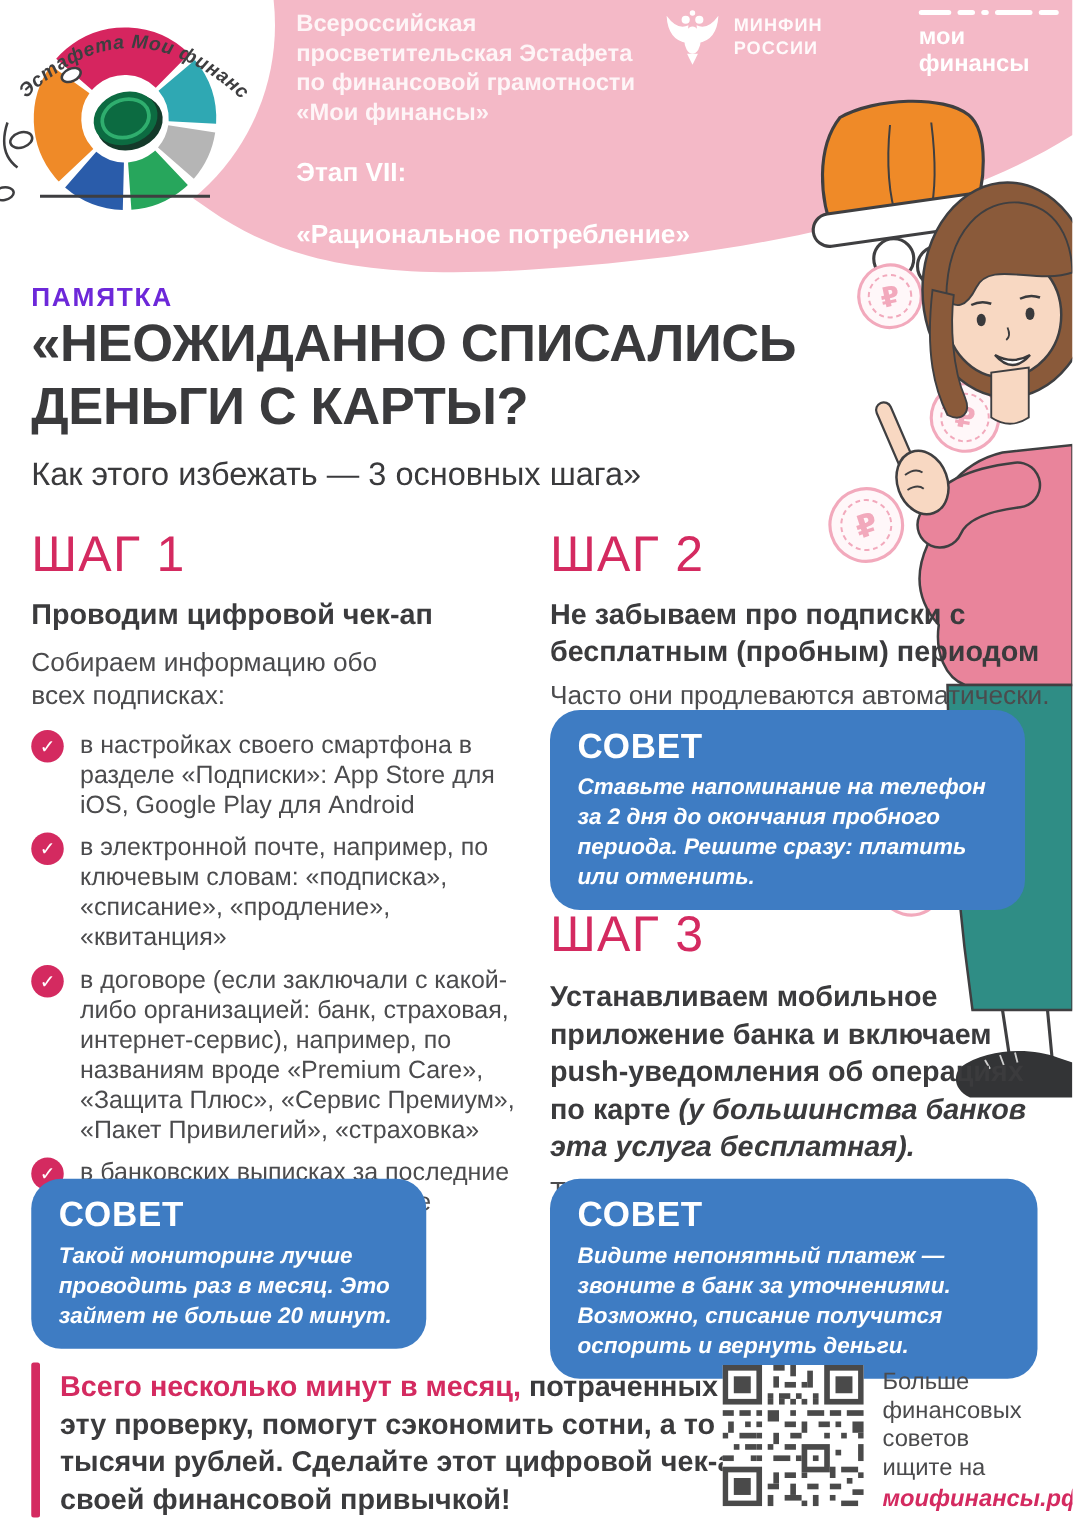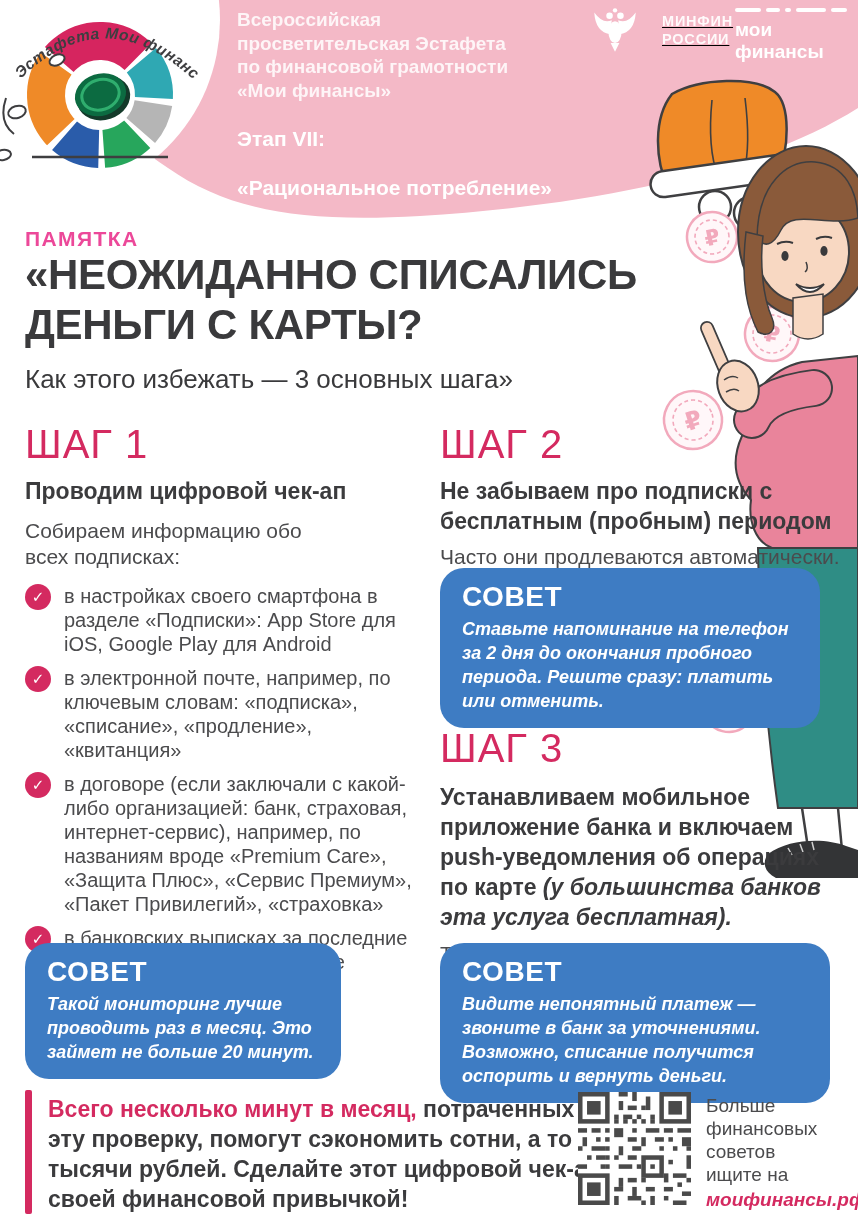--- a/index.html
+++ b/index.html
@@ -7,32 +7,32 @@
   .page{position:relative;width:858px;height:1215px;background:#fff;overflow:hidden;}
 
   
   .header-svg{position:absolute;left:0;top:0;}
   .relay{position:absolute;left:237px;top:8px;width:280px;
          font-size:19px;line-height:23.5px;font-weight:600;color:rgba(255,255,255,.85);}
   .relay span{display:block;}
   .stage{position:absolute;left:237px;top:103px;width:420px;
          font-size:21px;line-height:27px;font-weight:800;color:#ffffff;}
   .stage span{display:block;margin-top:22px;}
-  .minfin{position:absolute;left:593px;top:6px;display:flex;align-items:center;gap:25px;text-decoration:underline;}
+  .minfin{position:absolute;left:532px;top:6px;display:flex;align-items:center;gap:11px;}
   .minfin .txt{font-size:14.5px;line-height:18px;font-weight:700;letter-spacing:.8px;
                color:rgba(255,255,255,.92);}
   .minfin .txt span{display:block;}
   .brand{position:absolute;left:735px;top:8px;width:120px;}
   .brand .dashes{display:flex;gap:5px;margin-bottom:7px;}
   .brand .dashes i{height:4px;border-radius:2px;background:#fff;display:block;}
   .brand .word{font-size:19px;font-weight:800;color:#fff;}
 
   
   .kicker{position:absolute;left:25px;top:227px;font-size:21px;font-weight:600;
-          letter-spacing:1.4px;color:#ec4899;}
+          letter-spacing:1.4px;color:#6d28d9;}
   .title{position:absolute;left:25px;top:250px;width:790px;font-size:42px;line-height:50px;
          font-weight:800;color:#3a3a3c;letter-spacing:-.3px;}
   .title span{display:block;}
   .subtitle{position:absolute;left:25px;top:364px;font-size:26px;color:#3a3a3c;}
 
   
   .step-label{font-size:40px;line-height:44px;font-weight:500;letter-spacing:1px;color:#d42a60;}
   .step-heading{font-size:23px;line-height:30px;font-weight:800;color:#3b3b3d;margin-top:10px;}
   .step-text{font-size:21px;line-height:26px;color:#4b4b4d;}
   .step1{position:absolute;left:25px;top:422px;width:405px;}

